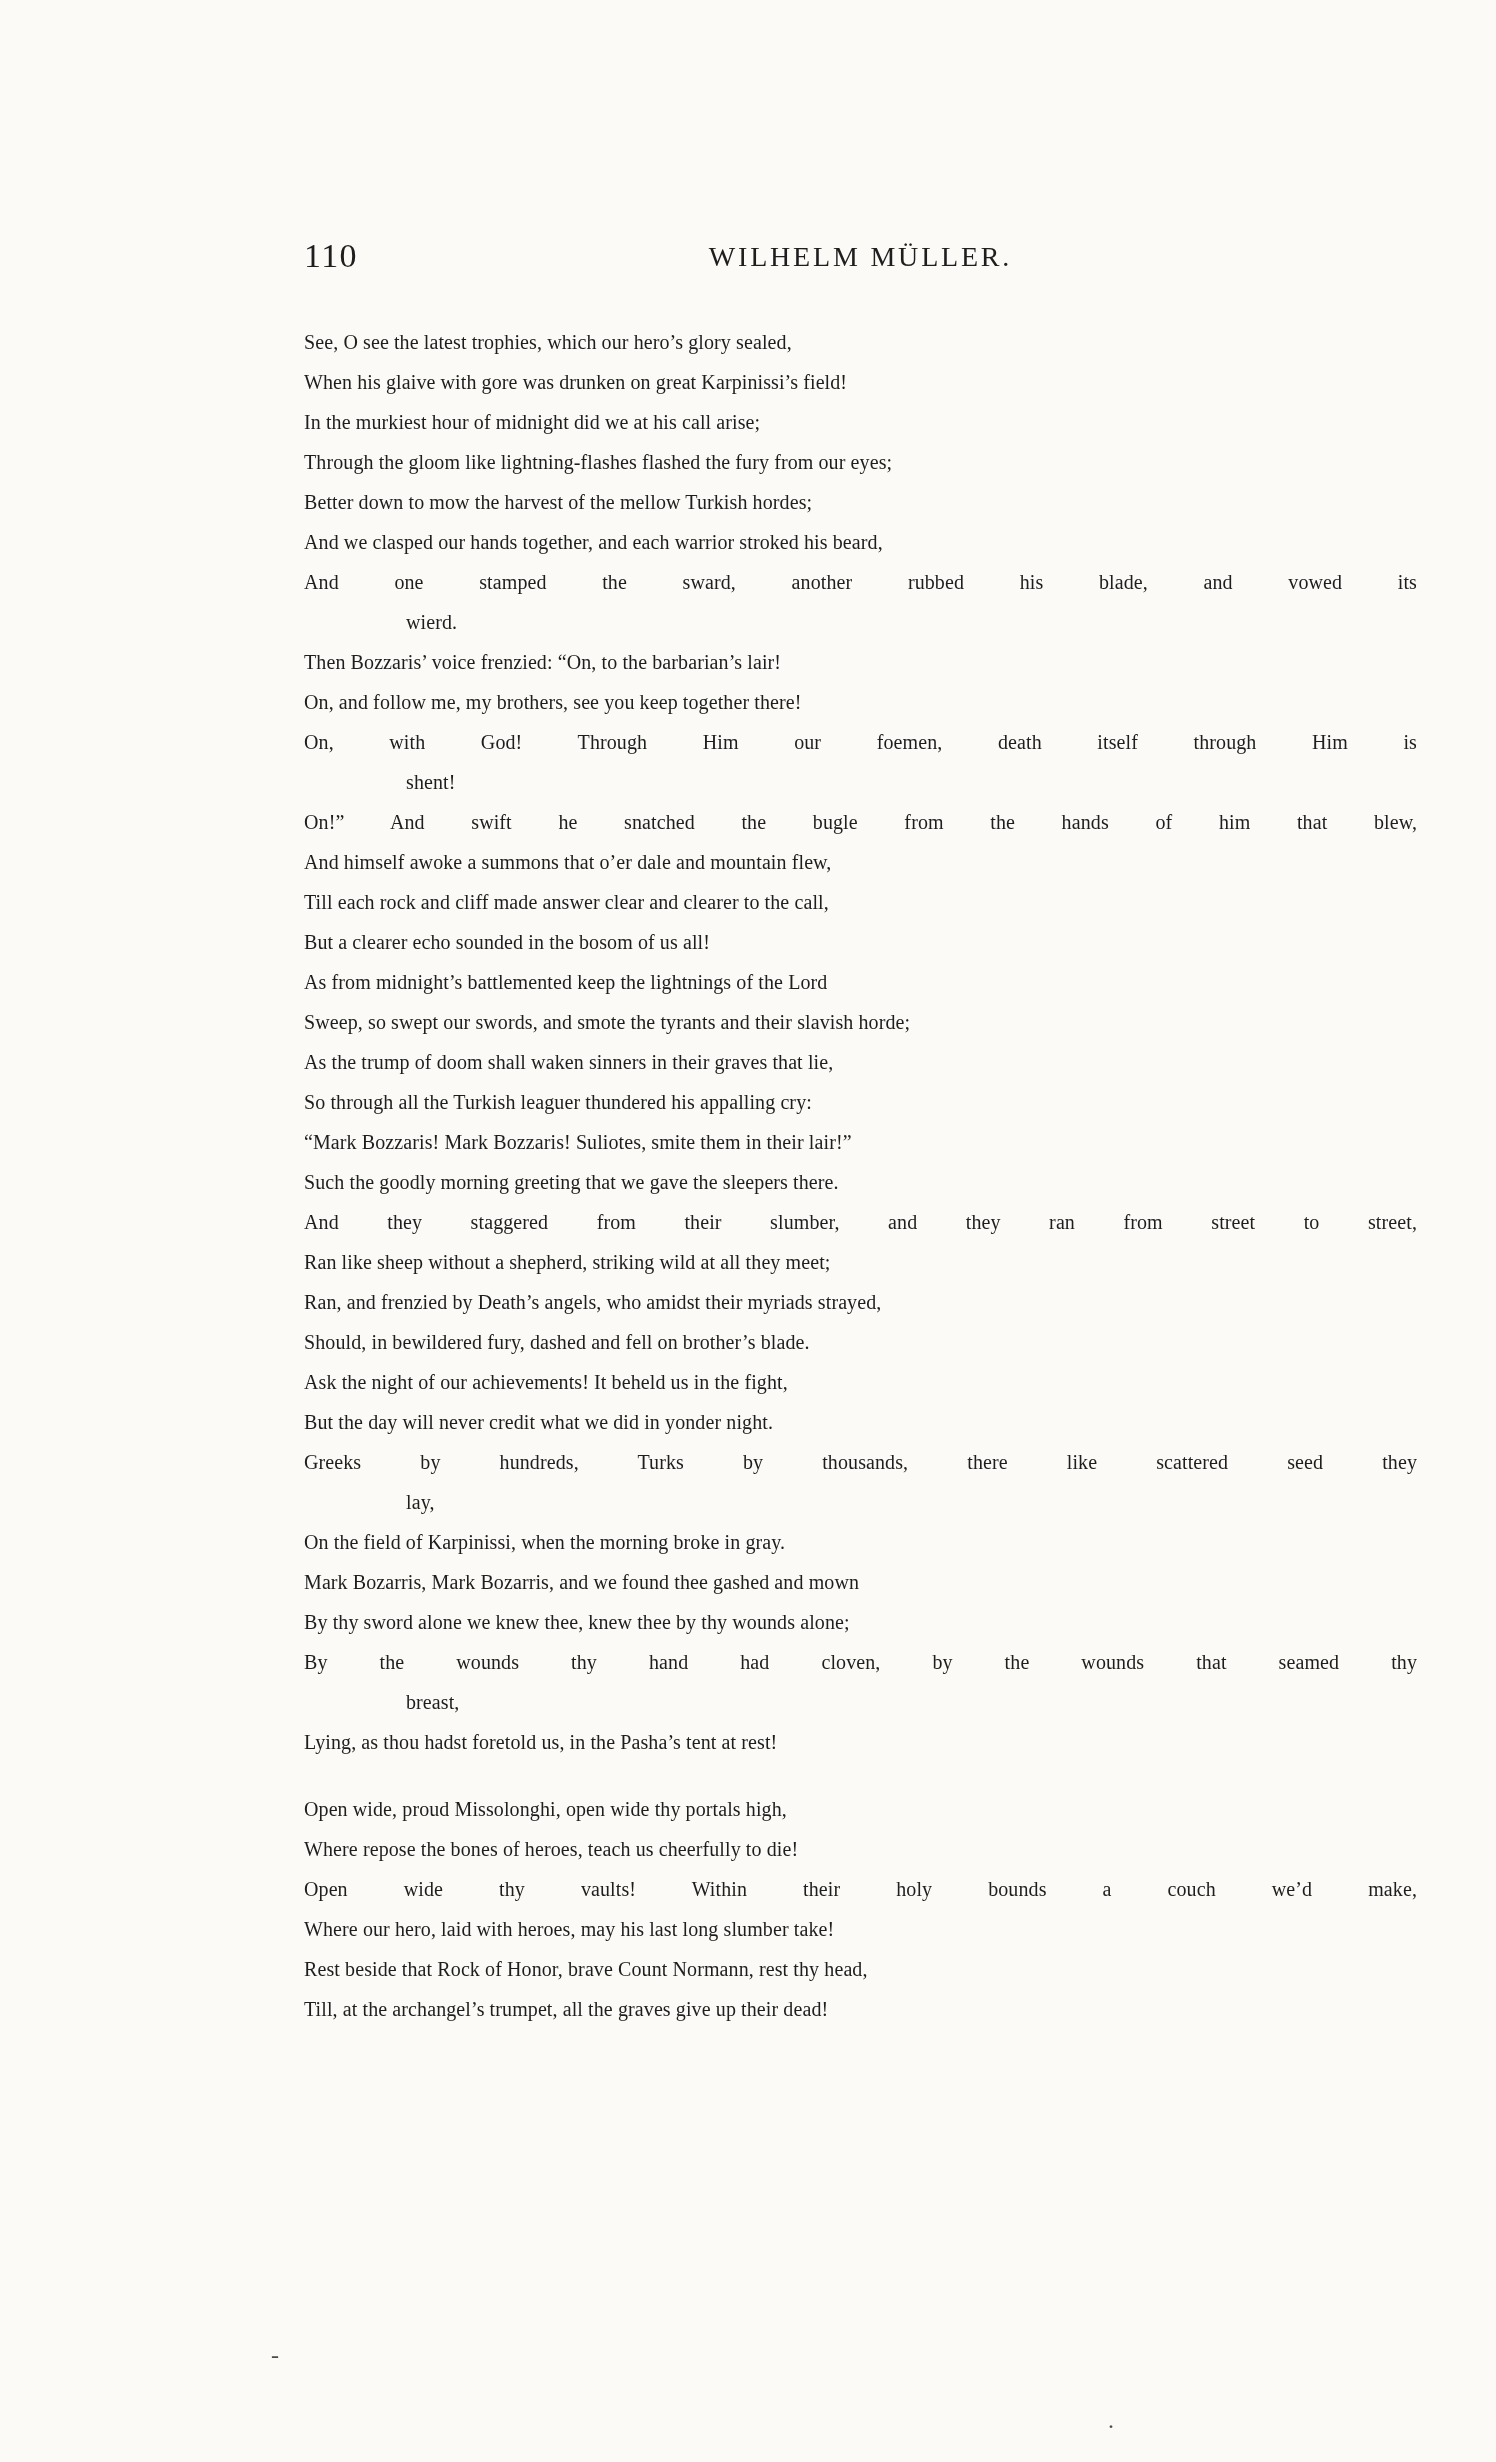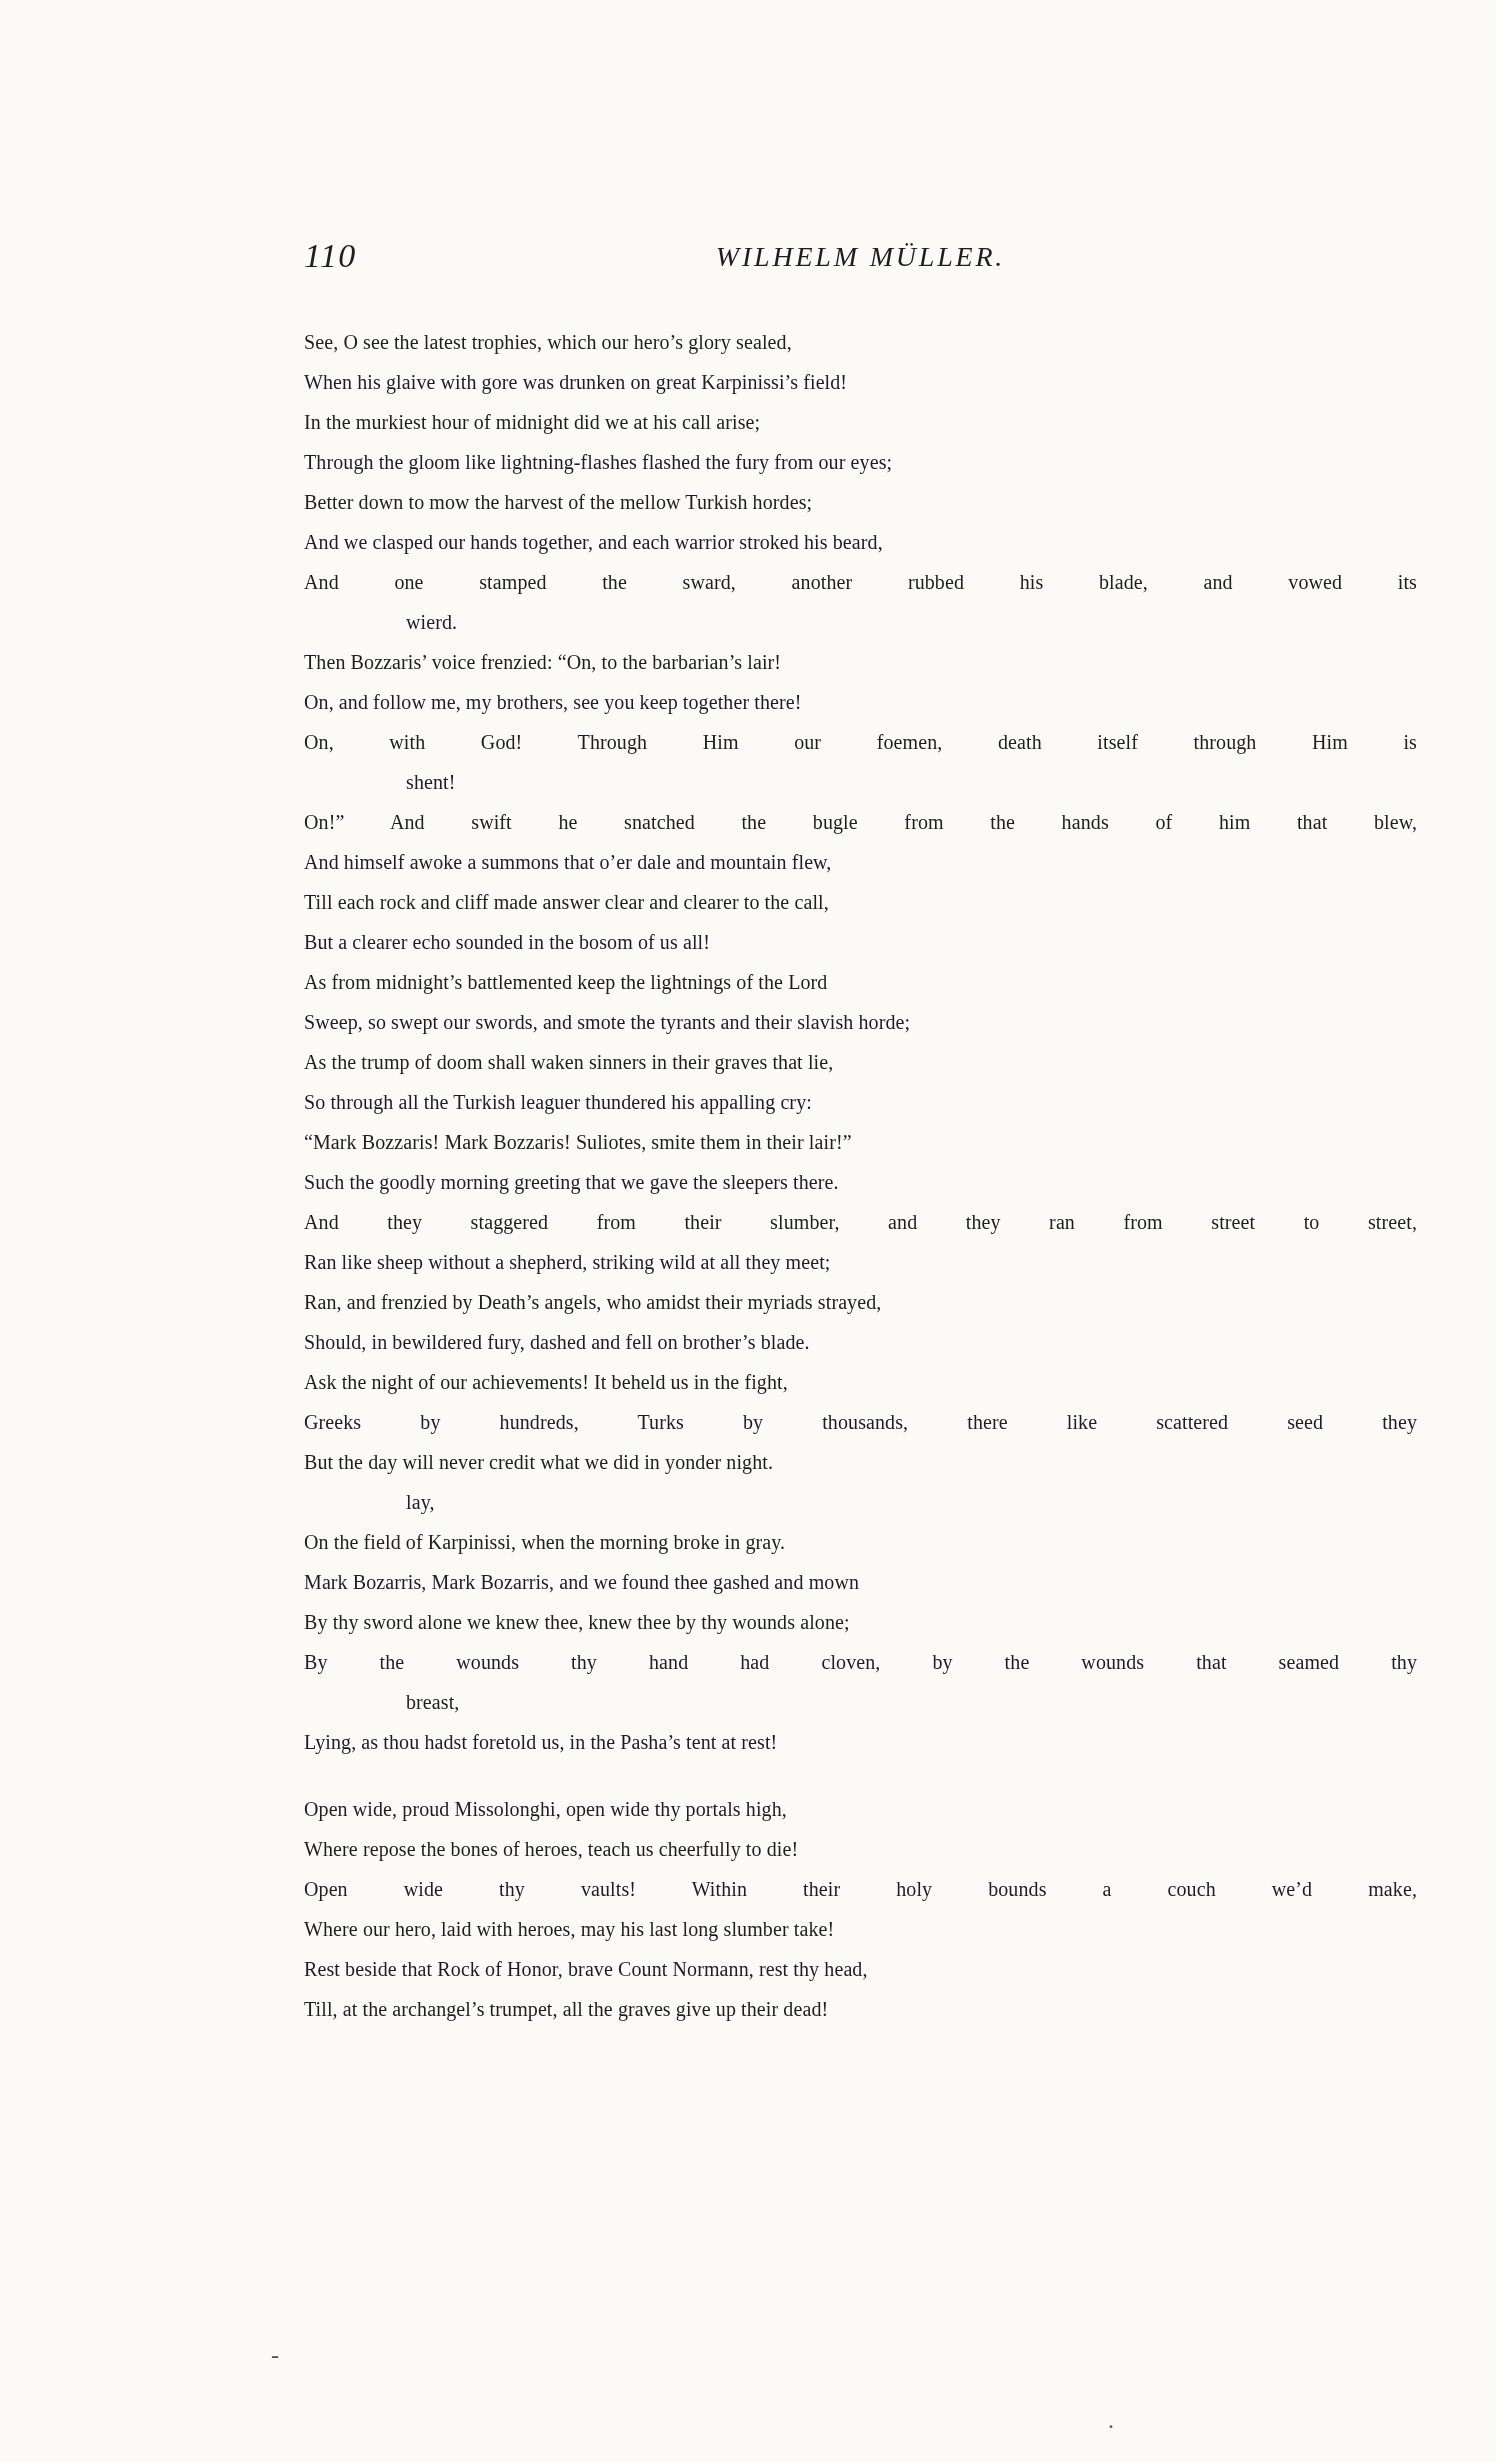--- a/index.html
+++ b/index.html
@@ -15,21 +15,20 @@
     font-family: "Liberation Serif", serif;
     color: #1e1e1e;
     overflow: hidden;
   }
   .header-row {
     position: absolute;
     left: 304px;
     top: 237px;
     width: 1113px;
     height: 49px;
-    font-style: italic;
   }
   .page-number {
     position: absolute;
     left: 0;
     top: 0;
     font-size: 34px;
     letter-spacing: 1.4px;
   }
   .running-title {
     position: absolute;
@@ -103,22 +102,22 @@
         <div class="pline">Sweep, so swept our swords, and smote the tyrants and their slavish horde;</div>
         <div class="pline">As the trump of doom shall waken sinners in their graves that lie,</div>
         <div class="pline">So through all the Turkish leaguer thundered his appalling cry:</div>
         <div class="pline">“Mark Bozzaris! Mark Bozzaris! Suliotes, smite them in their lair!”</div>
         <div class="pline">Such the goodly morning greeting that we gave the sleepers there.</div>
         <div class="pline just">And they staggered from their slumber, and they ran from street to street,</div>
         <div class="pline">Ran like sheep without a shepherd, striking wild at all they meet;</div>
         <div class="pline">Ran, and frenzied by Death’s angels, who amidst their myriads strayed,</div>
         <div class="pline">Should, in bewildered fury, dashed and fell on brother’s blade.</div>
         <div class="pline">Ask the night of our achievements! It beheld us in the fight,</div>
+        <div class="pline">But the day will never credit what we did in yonder night.</div>
         <div class="pline just">Greeks by hundreds, Turks by thousands, there like scattered seed they</div>
-        <div class="pline">But the day will never credit what we did in yonder night.</div>
         <div class="pline cont">lay,</div>
         <div class="pline">On the field of Karpinissi, when the morning broke in gray.</div>
         <div class="pline">Mark Bozarris, Mark Bozarris, and we found thee gashed and mown</div>
         <div class="pline">By thy sword alone we knew thee, knew thee by thy wounds alone;</div>
         <div class="pline just">By the wounds thy hand had cloven, by the wounds that seamed thy</div>
         <div class="pline cont">breast,</div>
         <div class="pline">Lying, as thou hadst foretold us, in the Pasha’s tent at rest!</div>
       </div>
       <div class="stanza">
         <div class="pline">Open wide, proud Missolonghi, open wide thy portals high,</div>

